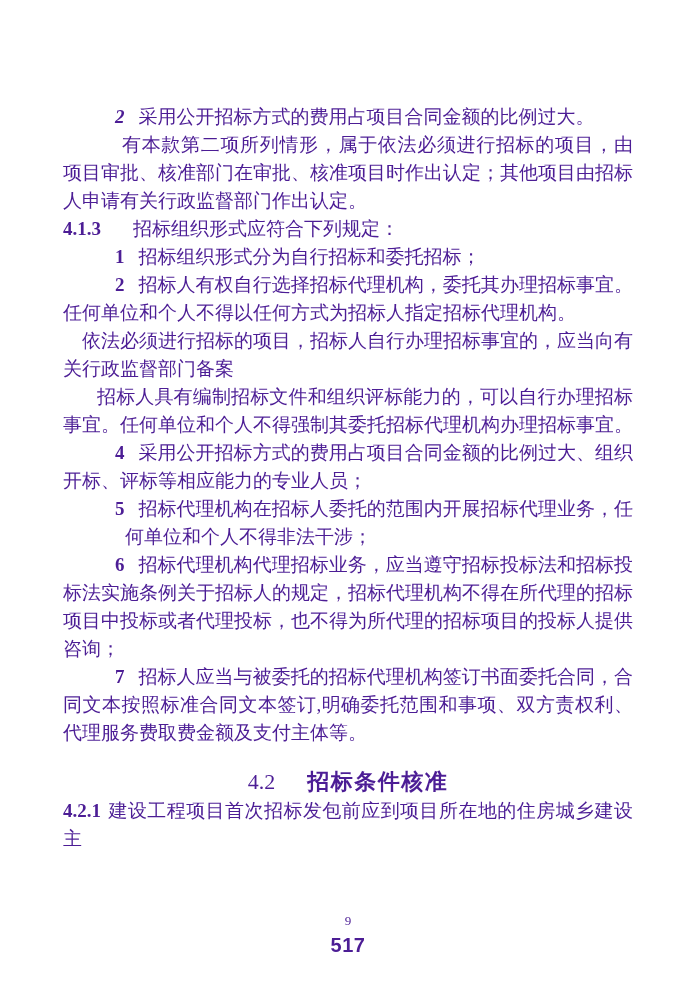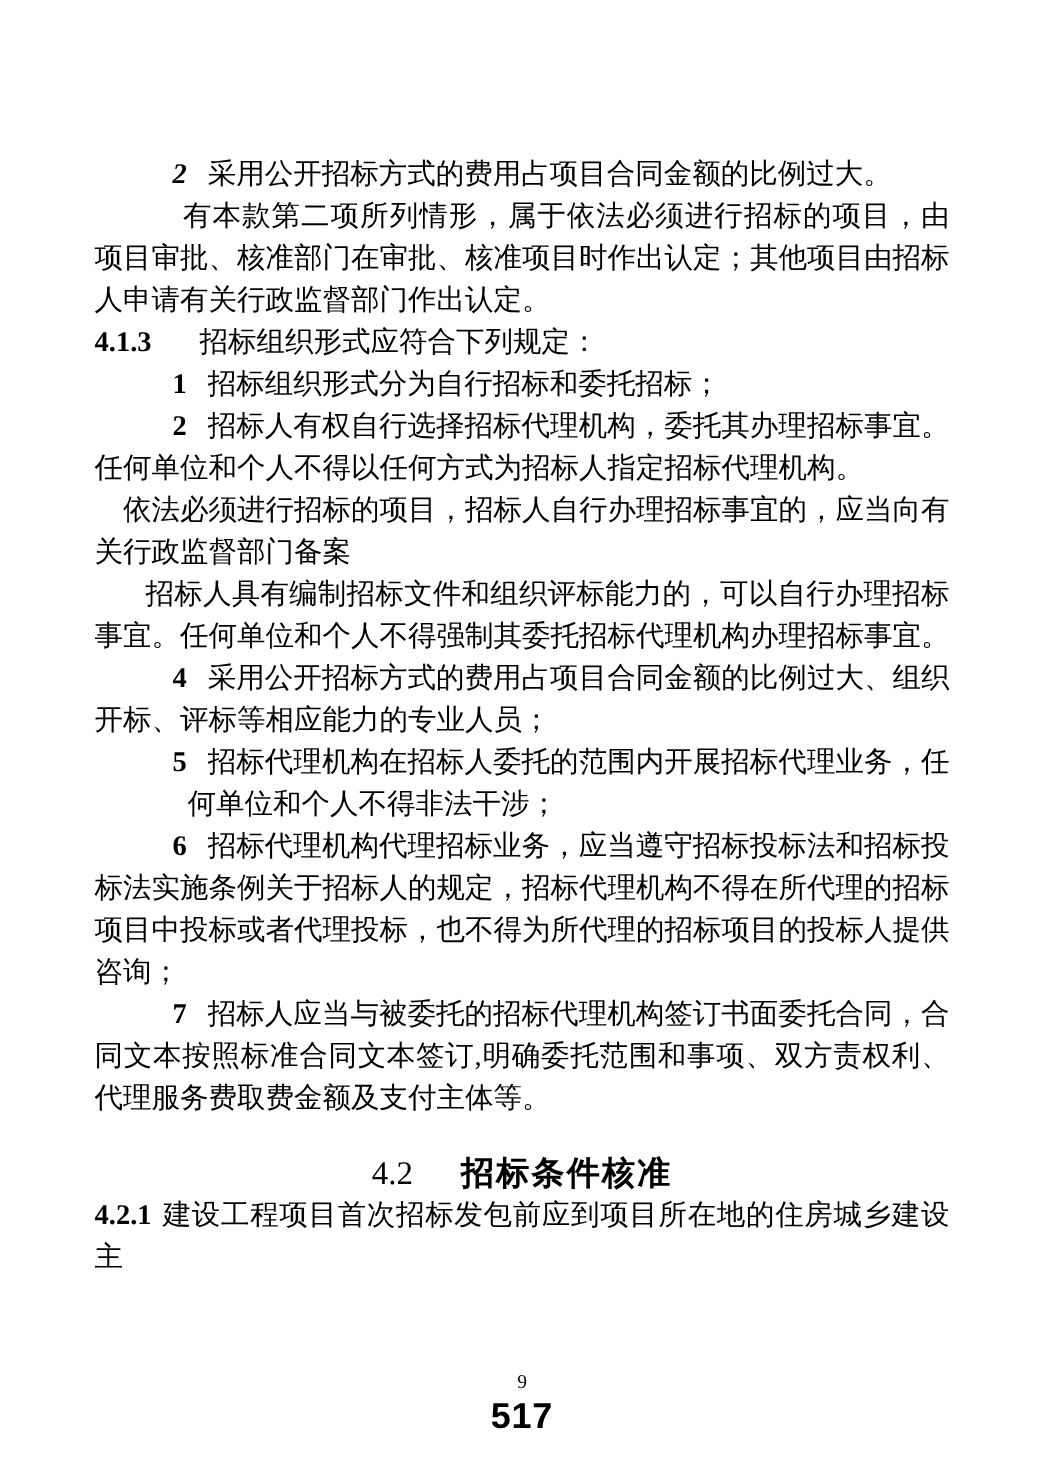--- a/index.html
+++ b/index.html
@@ -1,21 +1,21 @@
 <!DOCTYPE html>
 <html><head>
 <meta charset="utf-8">
 <style>
   html, body { margin: 0; padding: 0; background: #ffffff; }
   .page {
     position: relative;
     width: 696px;
     height: 983px;
     background: #ffffff;
-    color: #000000;
+    color: #4c1d95;
     font-family: "Liberation Serif", "DejaVu Serif", serif;
     overflow: hidden;
   }
   .body-text {
     position: absolute;
     left: 63px;
     right: 63px;
     top: 103px;
   }
   p.blk {
@@ -59,21 +59,21 @@
     position: absolute;
     top: 914px; left: 0; right: 0;
     text-align: center;
     font-size: 13px;
     line-height: 14px;
   }
   .vol-num {
     position: absolute;
     top: 934px; left: 0; right: 0;
     text-align: center;
-    font-size: 24px;
+    font-size: 20px;
     line-height: 22px;
     font-family: "Liberation Sans", "DejaVu Sans", sans-serif;
     font-weight: 600;
     letter-spacing: 0.5px;
   }
 </style>
 </head>
 <body>
 
 <div class="page">

